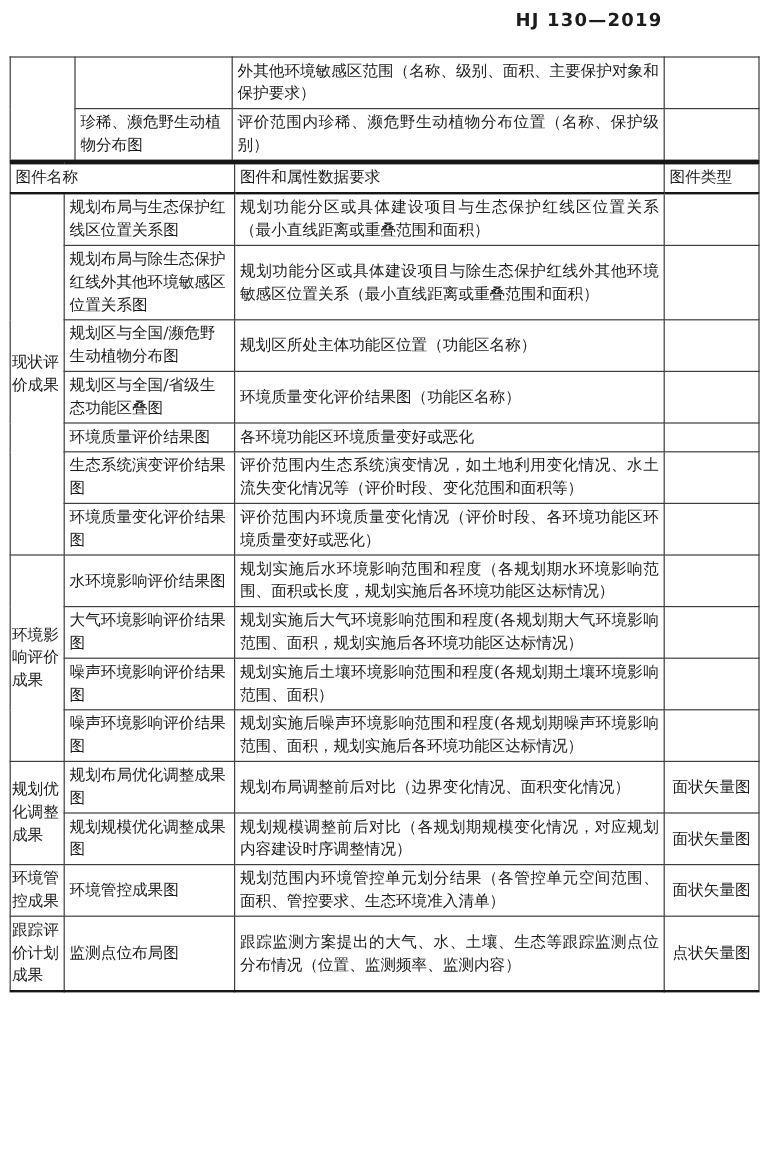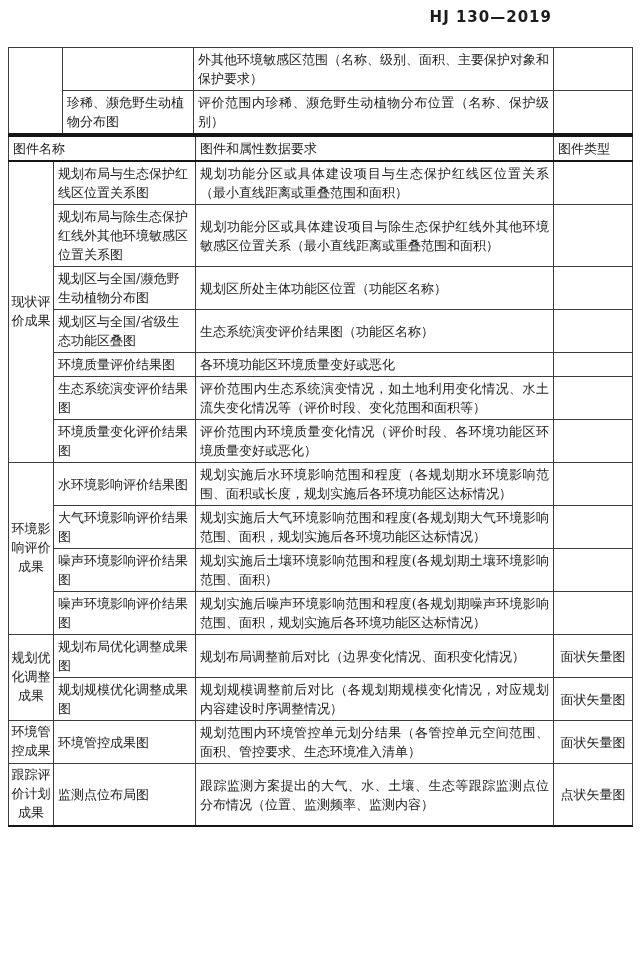--- a/index.html
+++ b/index.html
@@ -27,21 +27,21 @@
     font-size: 13px;
   }
   table.doc-table td, table.doc-table th {
     border: 1px solid #3d3d3d;
     padding: 2px 4px;
     line-height: 19px;
     vertical-align: middle;
     font-weight: normal;
     overflow: hidden;
   }
-  .cell-group { text-align: center; padding: 2px 1px !important; font-family: Liberation Mono, monospace; }
+  .cell-group { text-align: left; padding: 2px 1px !important; }
   .cell-name  { text-align: left; }
   .cell-req   { text-align: justify; }
   .cell-type  { text-align: center; }
   th.hdr { text-align: left; }
 
   table.top-table {
     margin-top: 21px;
     border-top: 1px solid #3d3d3d;
     border-bottom: 3px double transparent; 
     border-bottom: 2.5px solid #161616;
@@ -137,21 +137,21 @@
           <td class="cell-req">规划功能分区或具体建设项目与除生态保护红线外其他环境敏感区位置关系（最小直线距离或重叠范围和面积）</td>
           <td class="cell-type"></td>
         </tr>
         <tr>
           <td class="cell-name">规划区与全国/濒危野生动植物分布图</td>
           <td class="cell-req">规划区所处主体功能区位置（功能区名称）</td>
           <td class="cell-type"></td>
         </tr>
         <tr>
           <td class="cell-name">规划区与全国/省级生态功能区叠图</td>
-          <td class="cell-req">生态系统演变评价结果图（功能区名称）</td>
+          <td class="cell-req">环境质量变化评价结果图（功能区名称）</td>
           <td class="cell-type"></td>
         </tr>
         <tr>
           <td class="cell-name">环境质量评价结果图</td>
           <td class="cell-req">各环境功能区环境质量变好或恶化</td>
           <td class="cell-type"></td>
         </tr>
         <tr>
           <td class="cell-name">生态系统演变评价结果图</td>
           <td class="cell-req">评价范围内生态系统演变情况，如土地利用变化情况、水土流失变化情况等（评价时段、变化范围和面积等）</td>

